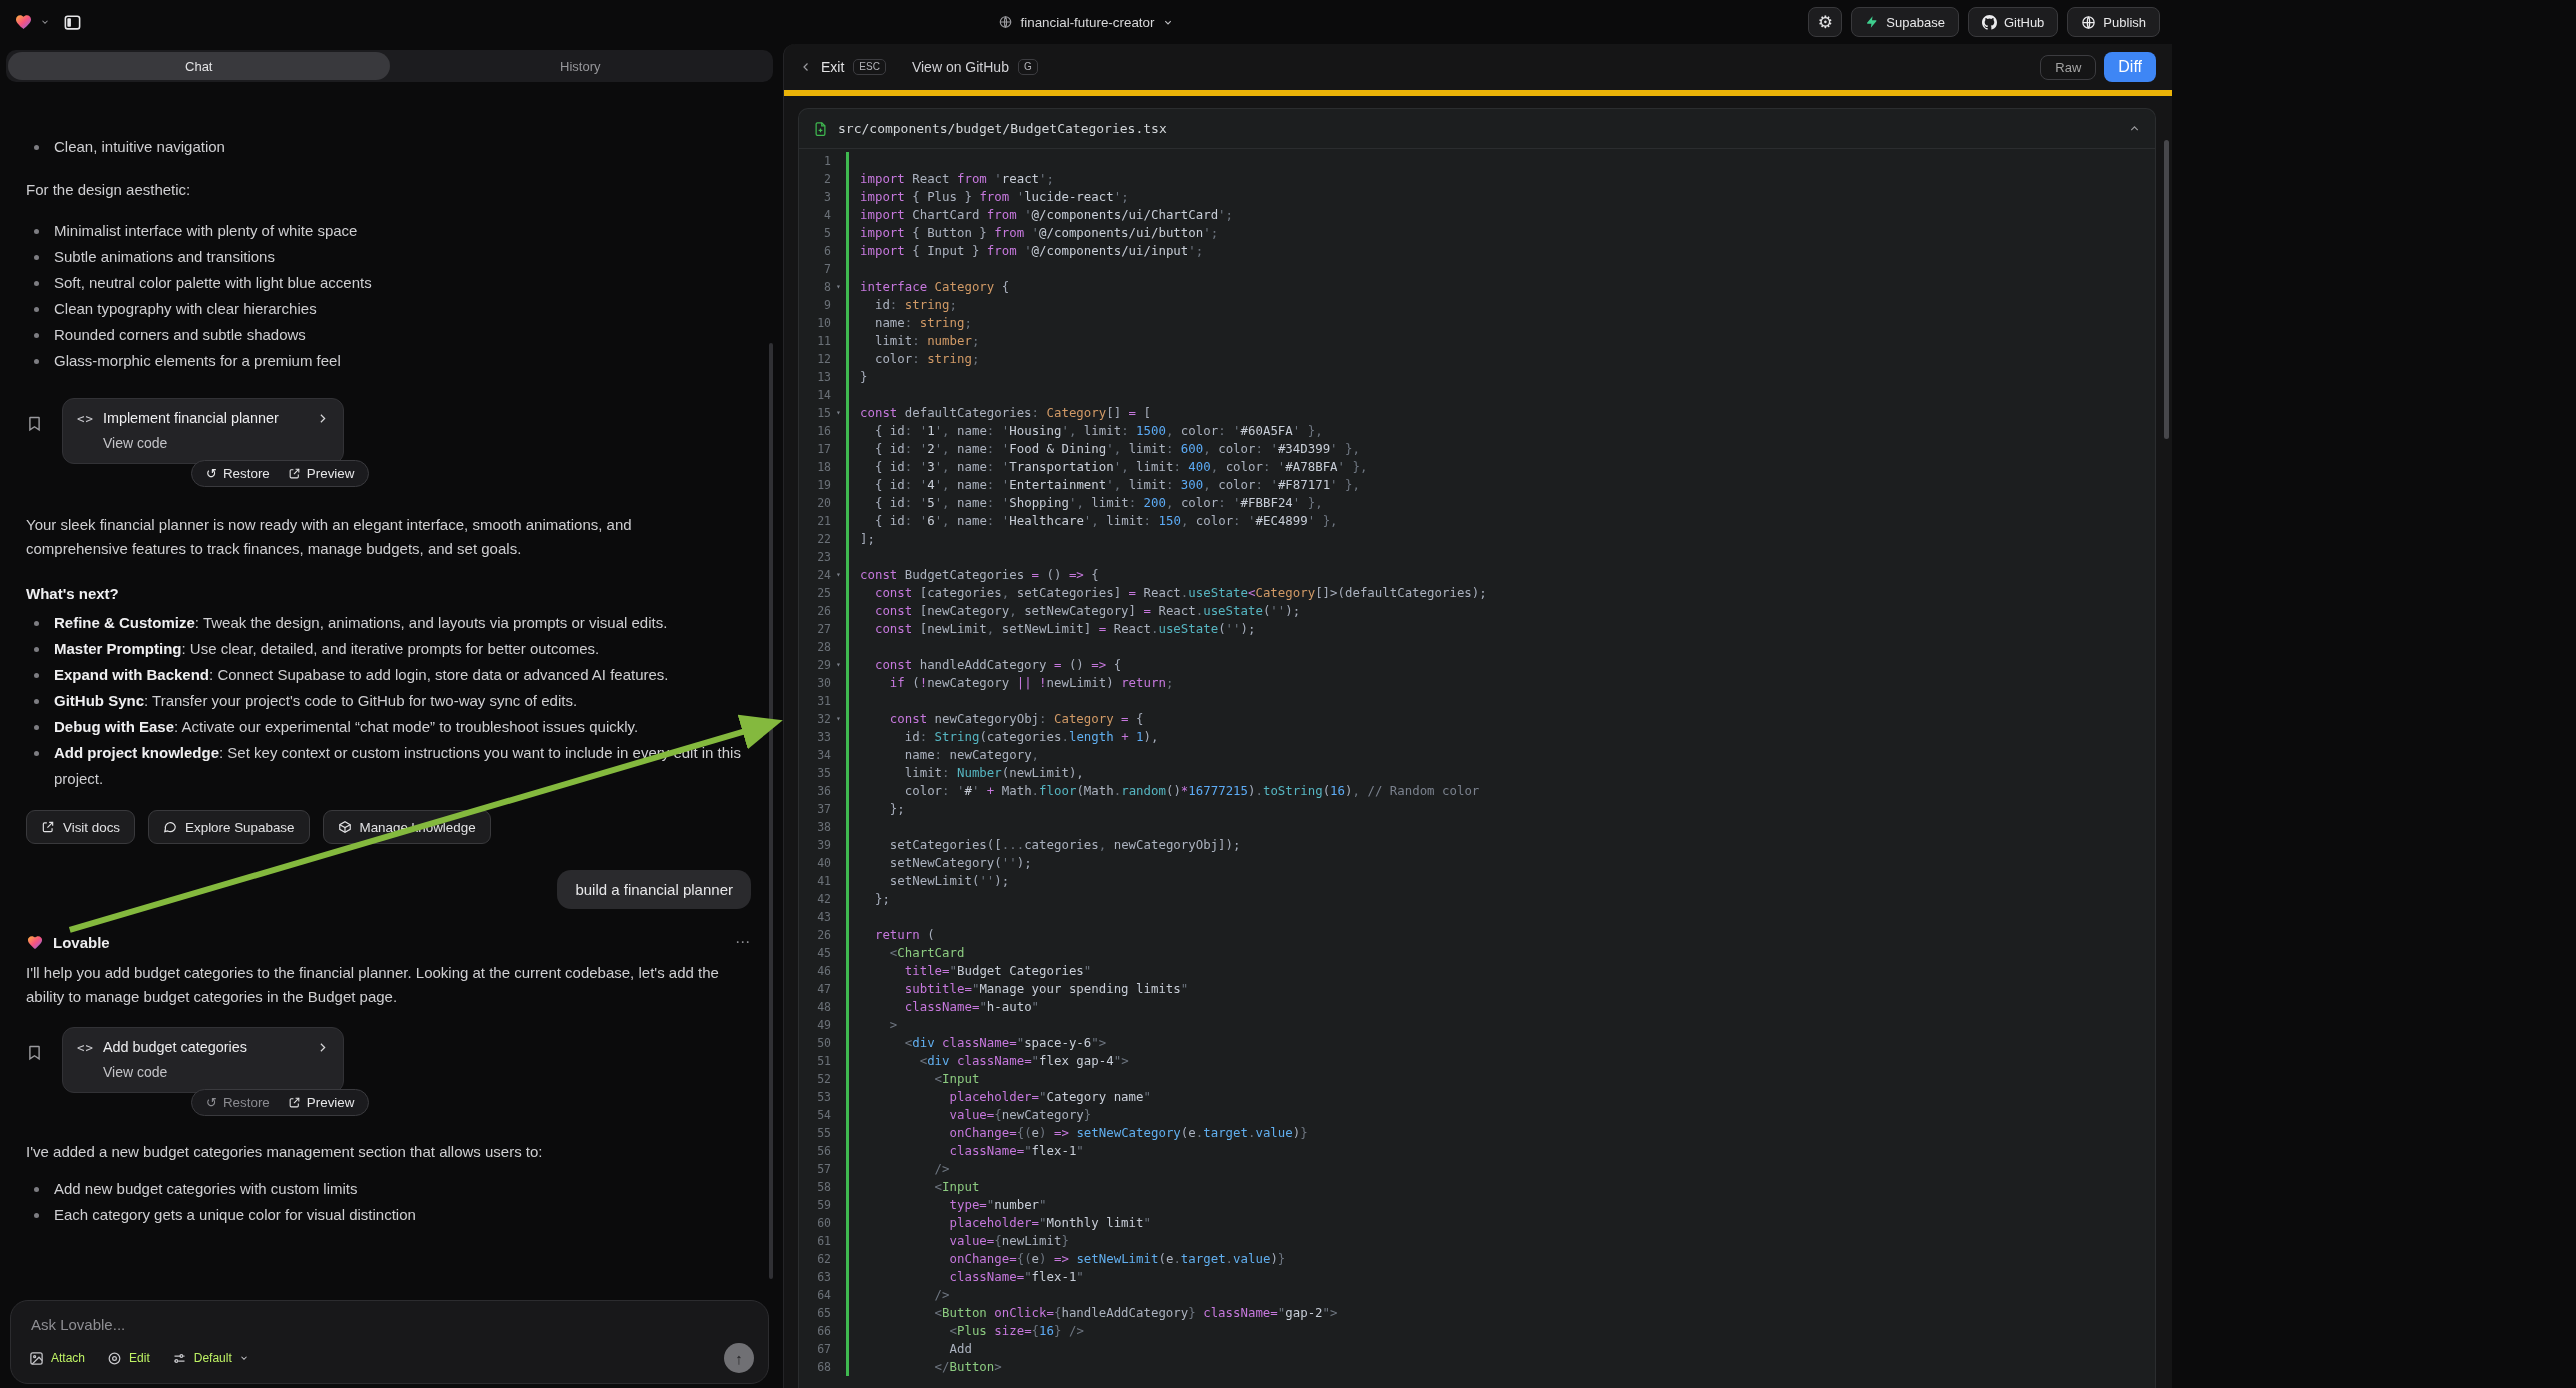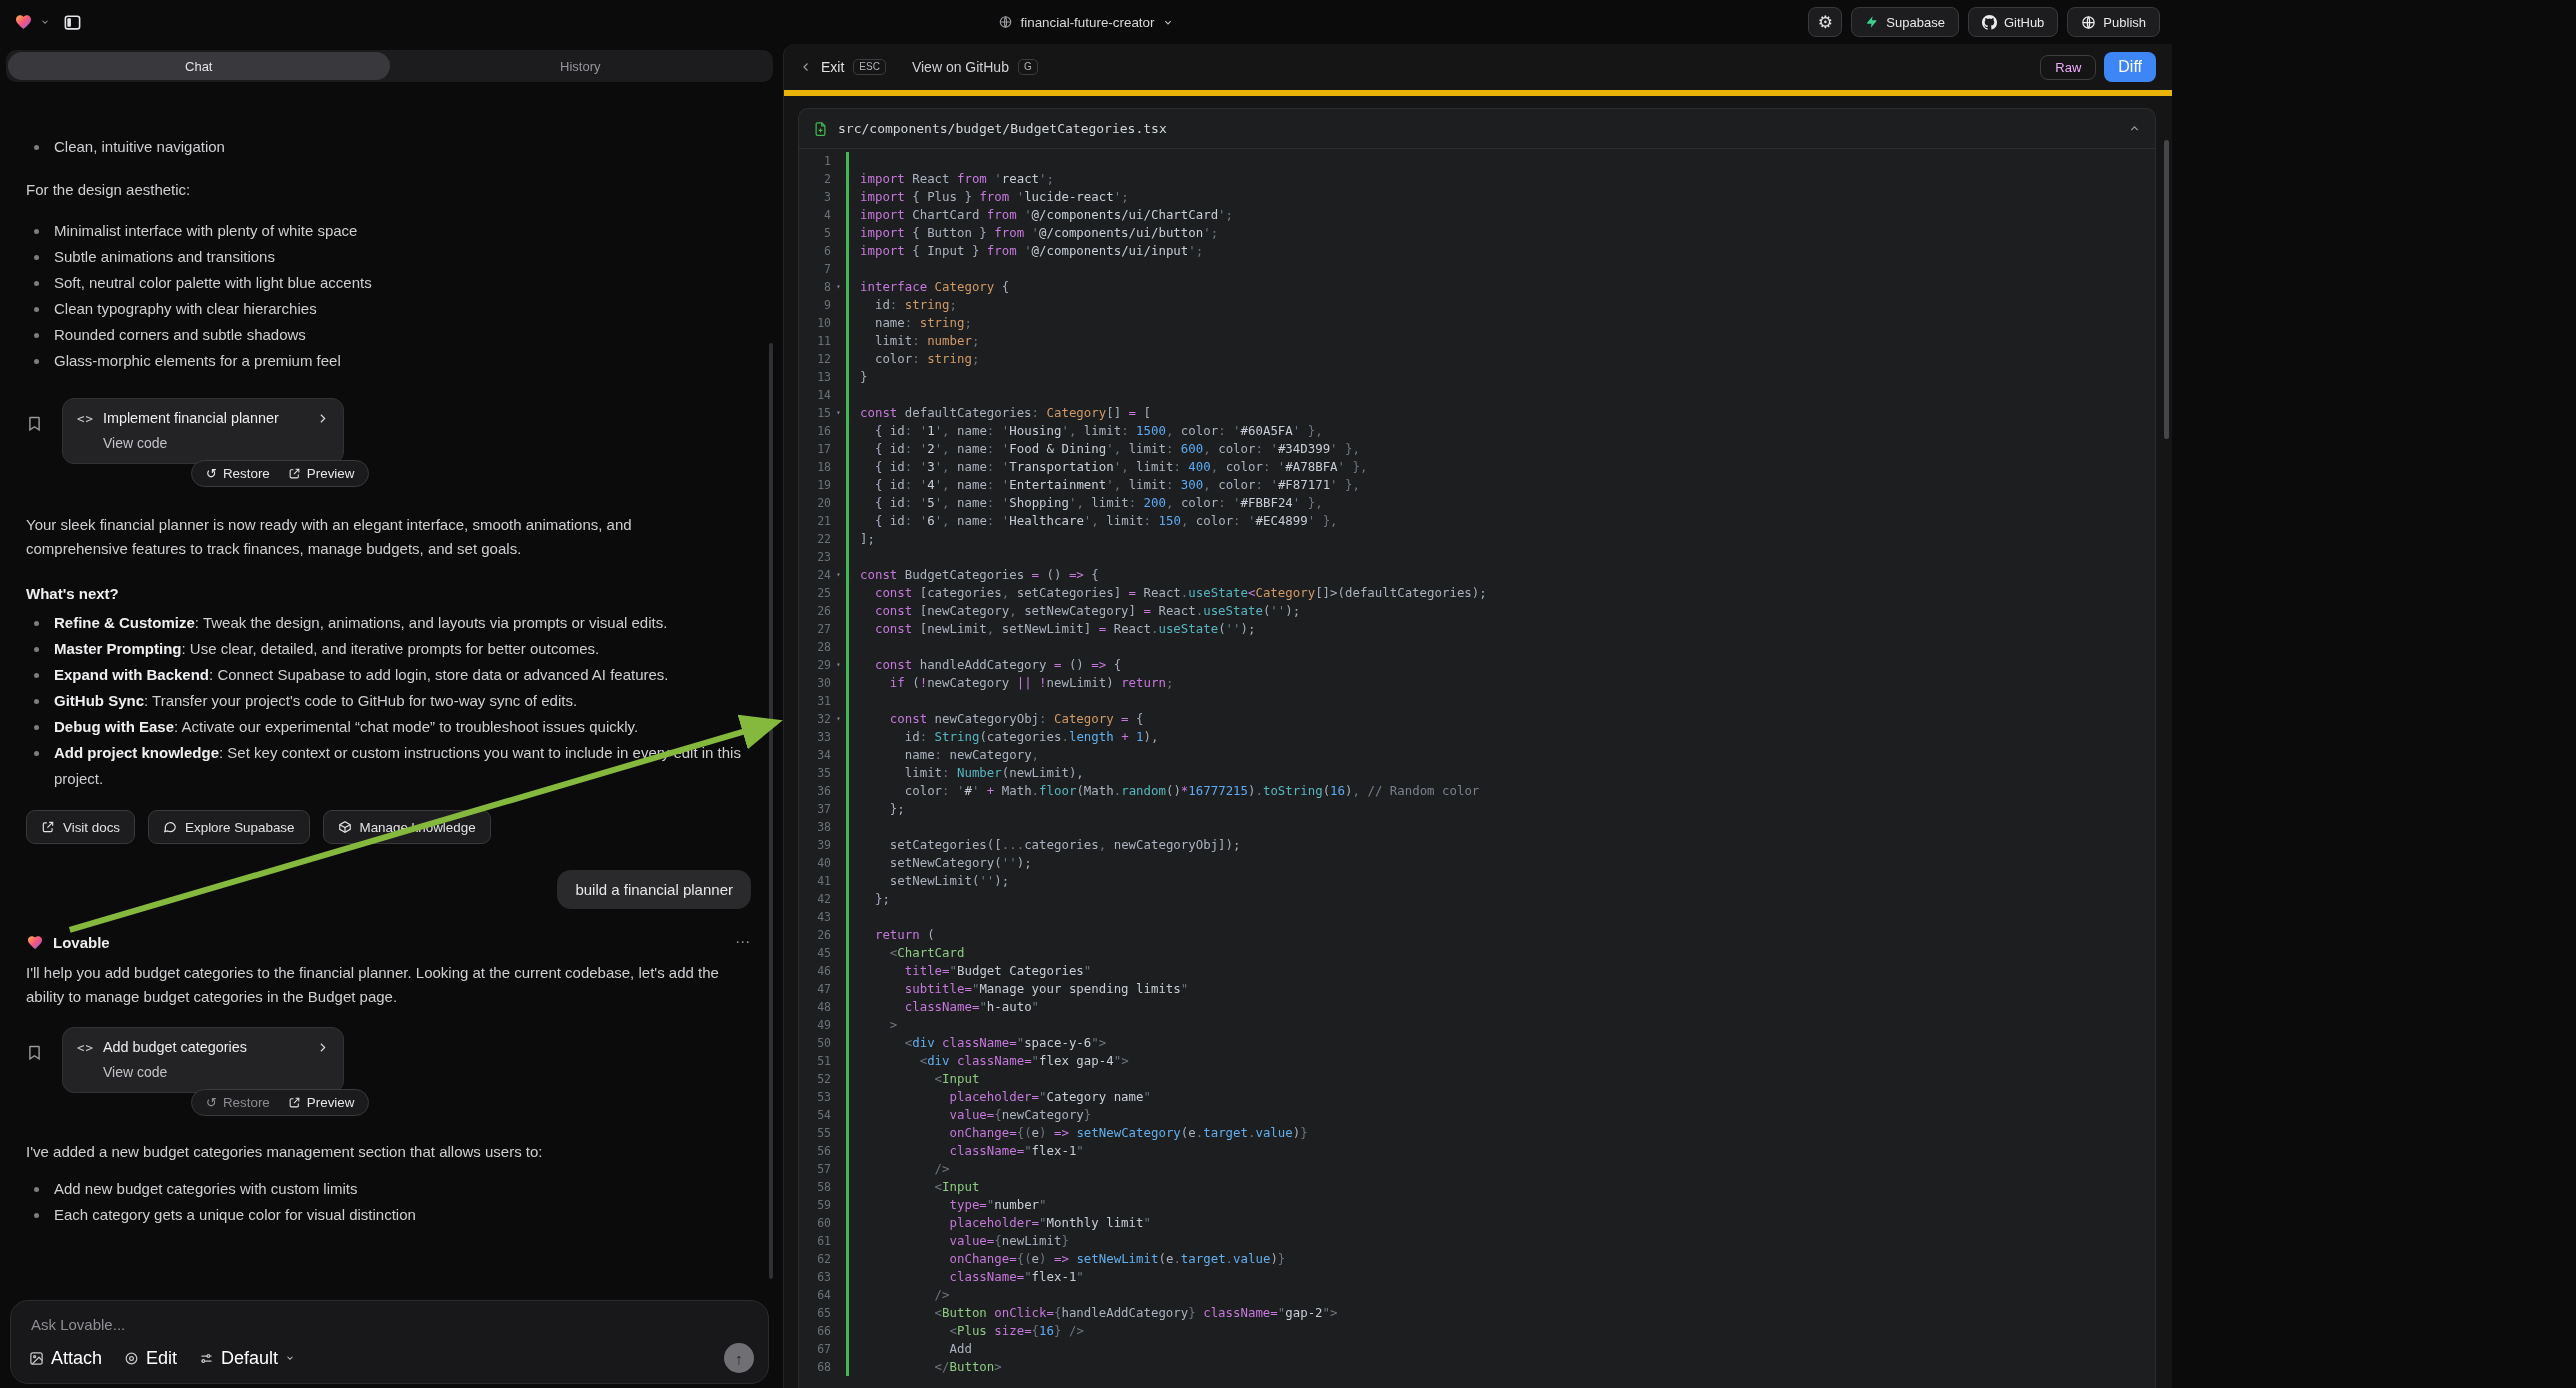--- a/index.html
+++ b/index.html
@@ -48,31 +48,31 @@
 
   .bubble { margin-left:auto; width:max-content; max-width:518px; background:#2a2a2d; border-radius:14px; padding:11px 18px; color:#e7e7e9; font-size:15px; }
 
   .lovable-row { display:flex; align-items:center; gap:9px; }
   .lovable-name { color:#ececee; font-size:15px; font-weight:bold; flex:1; }
   .dots { color:#8e8e93; font-size:15px; letter-spacing:1px; cursor:pointer; }
 
   .composer { position:absolute; left:10px; right:10px; bottom:4px; height:84px; background:#18181a; border:1px solid #2c2c2f; border-radius:18px; padding:15px 18px 12px 20px; }
   .composer-ph { color:#8e8e93; font-size:15px; }
   .composer-row { position:absolute; left:18px; right:14px; bottom:10px; display:flex; align-items:center; gap:22px; }
-  .comp-btn { display:flex; align-items:center; gap:7px; color:#ffffff; font-size:18px; cursor:pointer; }
+  .comp-btn { display:flex; align-items:center; gap:7px; color:#bef264; font-size:12px; cursor:pointer; }
   .send-btn { margin-left:auto; width:30px; height:30px; border-radius:50%; background:#707074; color:#232325; display:flex; align-items:center; justify-content:center; font-size:15px; font-weight:bold; cursor:pointer; }
 
   
   .code-panel { position:absolute; left:783px; top:44px; right:0; bottom:0; background:#151516; border-radius:12px 0 0 0; border-left:1px solid #242427; }
   .code-header { height:52px; display:flex; align-items:center; padding:0 16px; border-bottom:6px solid #eab308; }
   .ch-left { display:flex; align-items:center; gap:9px; color:#e2e2e4; font-size:14px; }
   .keycap { border:1px solid #3c3c40; border-radius:5px; color:#b3b3b8; font-size:10px; padding:2px 5px; line-height:1; }
   .ch-vog { margin-left:26px; display:flex; align-items:center; gap:9px; color:#d2d2d6; font-size:14px; cursor:pointer; }
   .ch-right { margin-left:auto; display:flex; align-items:center; gap:8px; }
-  .raw-btn { border:1px solid #3c3c40; background:transparent; color:#f0abfc; border-radius:8px; padding:4px 14px; font-size:13px; cursor:pointer; }
+  .raw-btn { border:1px solid #3c3c40; background:transparent; color:#a3a3a3; border-radius:8px; padding:4px 14px; font-size:13px; cursor:pointer; }
   .diff-btn { background:#3e86f5; color:#fff; border:none; border-radius:8px; padding:6px 14px; font-size:16px; cursor:pointer; }
 
   .file-card { position:absolute; left:14px; right:16px; top:64px; bottom:0; background:#1c1e1f; border:1px solid #2b2d2f; border-bottom:none; border-radius:10px 10px 0 0; overflow:hidden; }
   .file-head { height:40px; display:flex; align-items:center; gap:10px; padding:0 14px; border-bottom:1px solid #2b2d2f; }
   .file-path { font-family:"DejaVu Sans Mono",monospace; font-size:13px; color:#d2d6da; flex:1; }
   .code-lines { padding-top:3px; font-family:"DejaVu Sans Mono",monospace; font-size:12.4px; }
   .cl-row { display:flex; height:18px; line-height:18px; }
   .cl-num { width:32px; flex:none; text-align:right; color:#6b7178; font-size:11.5px; }
   .cl-fold { width:15px; flex:none; text-align:center; color:#7d838c; font-size:8px; }
   .cl-code { flex:1; border-left:3px solid #3fb950; padding-left:11px; white-space:pre; }

